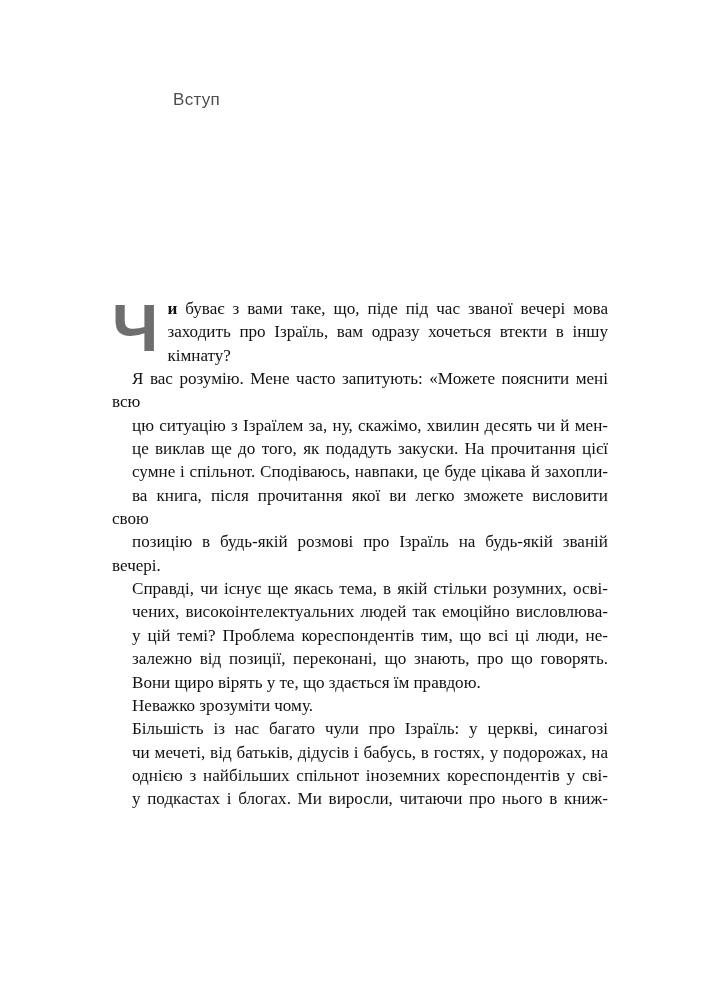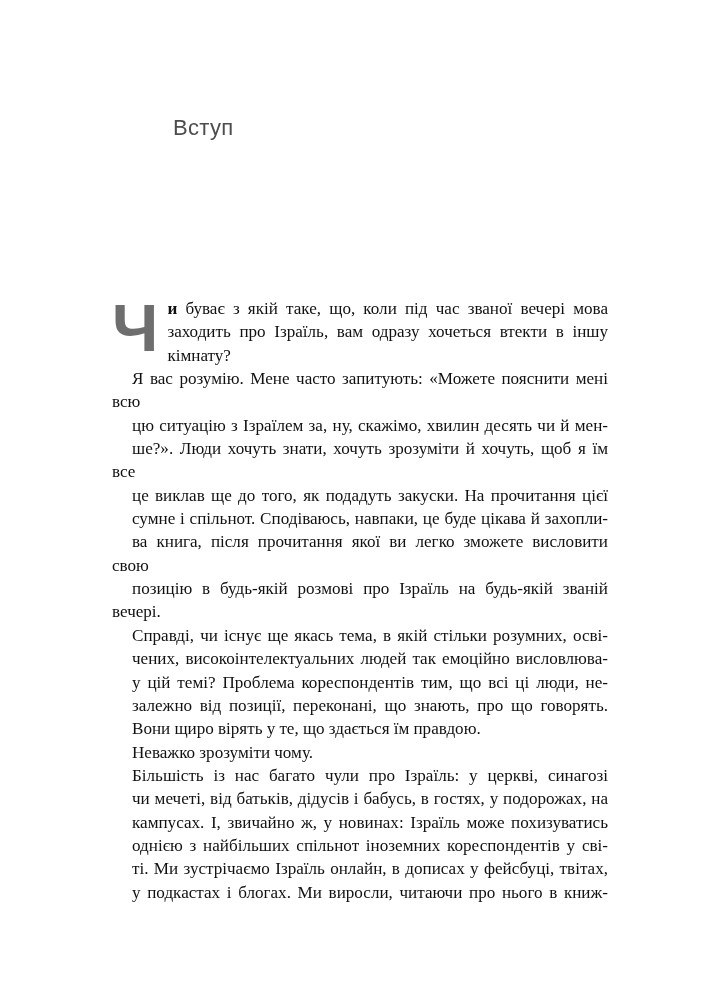--- a/index.html
+++ b/index.html
@@ -22,27 +22,26 @@
     inset: 0;
     background: #ffffff;
   }
 
   
   .chapter-heading {
     position: absolute;
     left: 173px;
     top: 91px;
     font-family: "Liberation Sans", "DejaVu Sans", sans-serif;
-    font-size: 22px;
+    font-size: 17px;
     font-weight: 400;
     letter-spacing: 0.3px;
     color: #4d4d4d;
     line-height: 1;
     white-space: nowrap;
-    margin-top: 26px;
   }
 
   
   .text-column {
     position: absolute;
     left: 112px;
     top: 297px;
     width: 496px;
     color: #111111;
     font-size: 17.1px;
@@ -103,29 +102,28 @@
 <body style="background: rgb(255, 255, 255);">
 
 <div class="page">
 
   <div class="chapter-heading" style="color: rgb(77, 77, 77);">Вступ</div>
 
   <div class="text-column" style="color: rgb(17, 17, 17);">
 
     <p class="para first">
       <span class="dropcap" style="color: rgb(110, 110, 110);">Ч</span>
-        <span class="line just"><span class="lead-bold">и</span><span> буває з якій таке, що, коли під час званої вечері мова</span></span>
+        <span class="line just"><span class="lead-bold">и</span><span> буває з вами таке, що, піде під час званої вечері мова</span></span>
         <span class="line just">заходить про Ізраїль, вам одразу хочеться втекти в іншу</span>
         <span class="line just last">кімнату?</span>
     </p>
 
     <p class="para">
       <span class="line just">Я вас розумію. Мене часто запитують: «Можете пояснити мені всю</span>
         <span class="line just">цю ситуацію з Ізраїлем за, ну, скажімо, хвилин десять чи й мен-</span>
-        <span class="line just">ше?». Люди хочуть знати, хочуть зрозуміти й хочуть, щоб я їм все</span>
         <span class="line just">це виклав ще до того, як подадуть закуски. На прочитання цієї</span>
         <span class="line just">сумне і спільнот. Сподіваюсь, навпаки, це буде цікава й захопли-</span>
         <span class="line just">ва книга, після прочитання якої ви легко зможете висловити свою</span>
         <span class="line just last">позицію в будь-якій розмові про Ізраїль на будь-якій званій вечері.</span>
     </p>
 
 
     <p class="para">
       <span class="line just indent">Справді, чи існує ще якась тема, в якій стільки розумних, осві-</span>
         <span class="line just">чених, високоінтелектуальних людей так емоційно висловлюва-</span>
@@ -134,20 +132,18 @@
         <span class="line just last">Вони щиро вірять у те, що здається їм правдою.</span>
     </p>
 
     <p class="para">
       <span class="line just last indent">Неважко зрозуміти чому.</span>
     </p>
 
     <p class="para">
       <span class="line just indent">Більшість із нас багато чули про Ізраїль: у церкві, синагозі</span>
         <span class="line just">чи мечеті, від батьків, дідусів і бабусь, в гостях, у подорожах, на</span>
-        <span class="line just">кампусах. І, звичайно ж, у новинах: Ізраїль може похизуватись</span>
         <span class="line just">однією з найбільших спільнот іноземних кореспондентів у сві-</span>
-        <span class="line just">ті. Ми зустрічаємо Ізраїль онлайн, в дописах у фейсбуці, твітах,</span>
         <span class="line just">у подкастах і блогах. Ми виросли, читаючи про нього в книж-</span>
     </p>
 
   </div>
 </div>
 
 </body></html>

